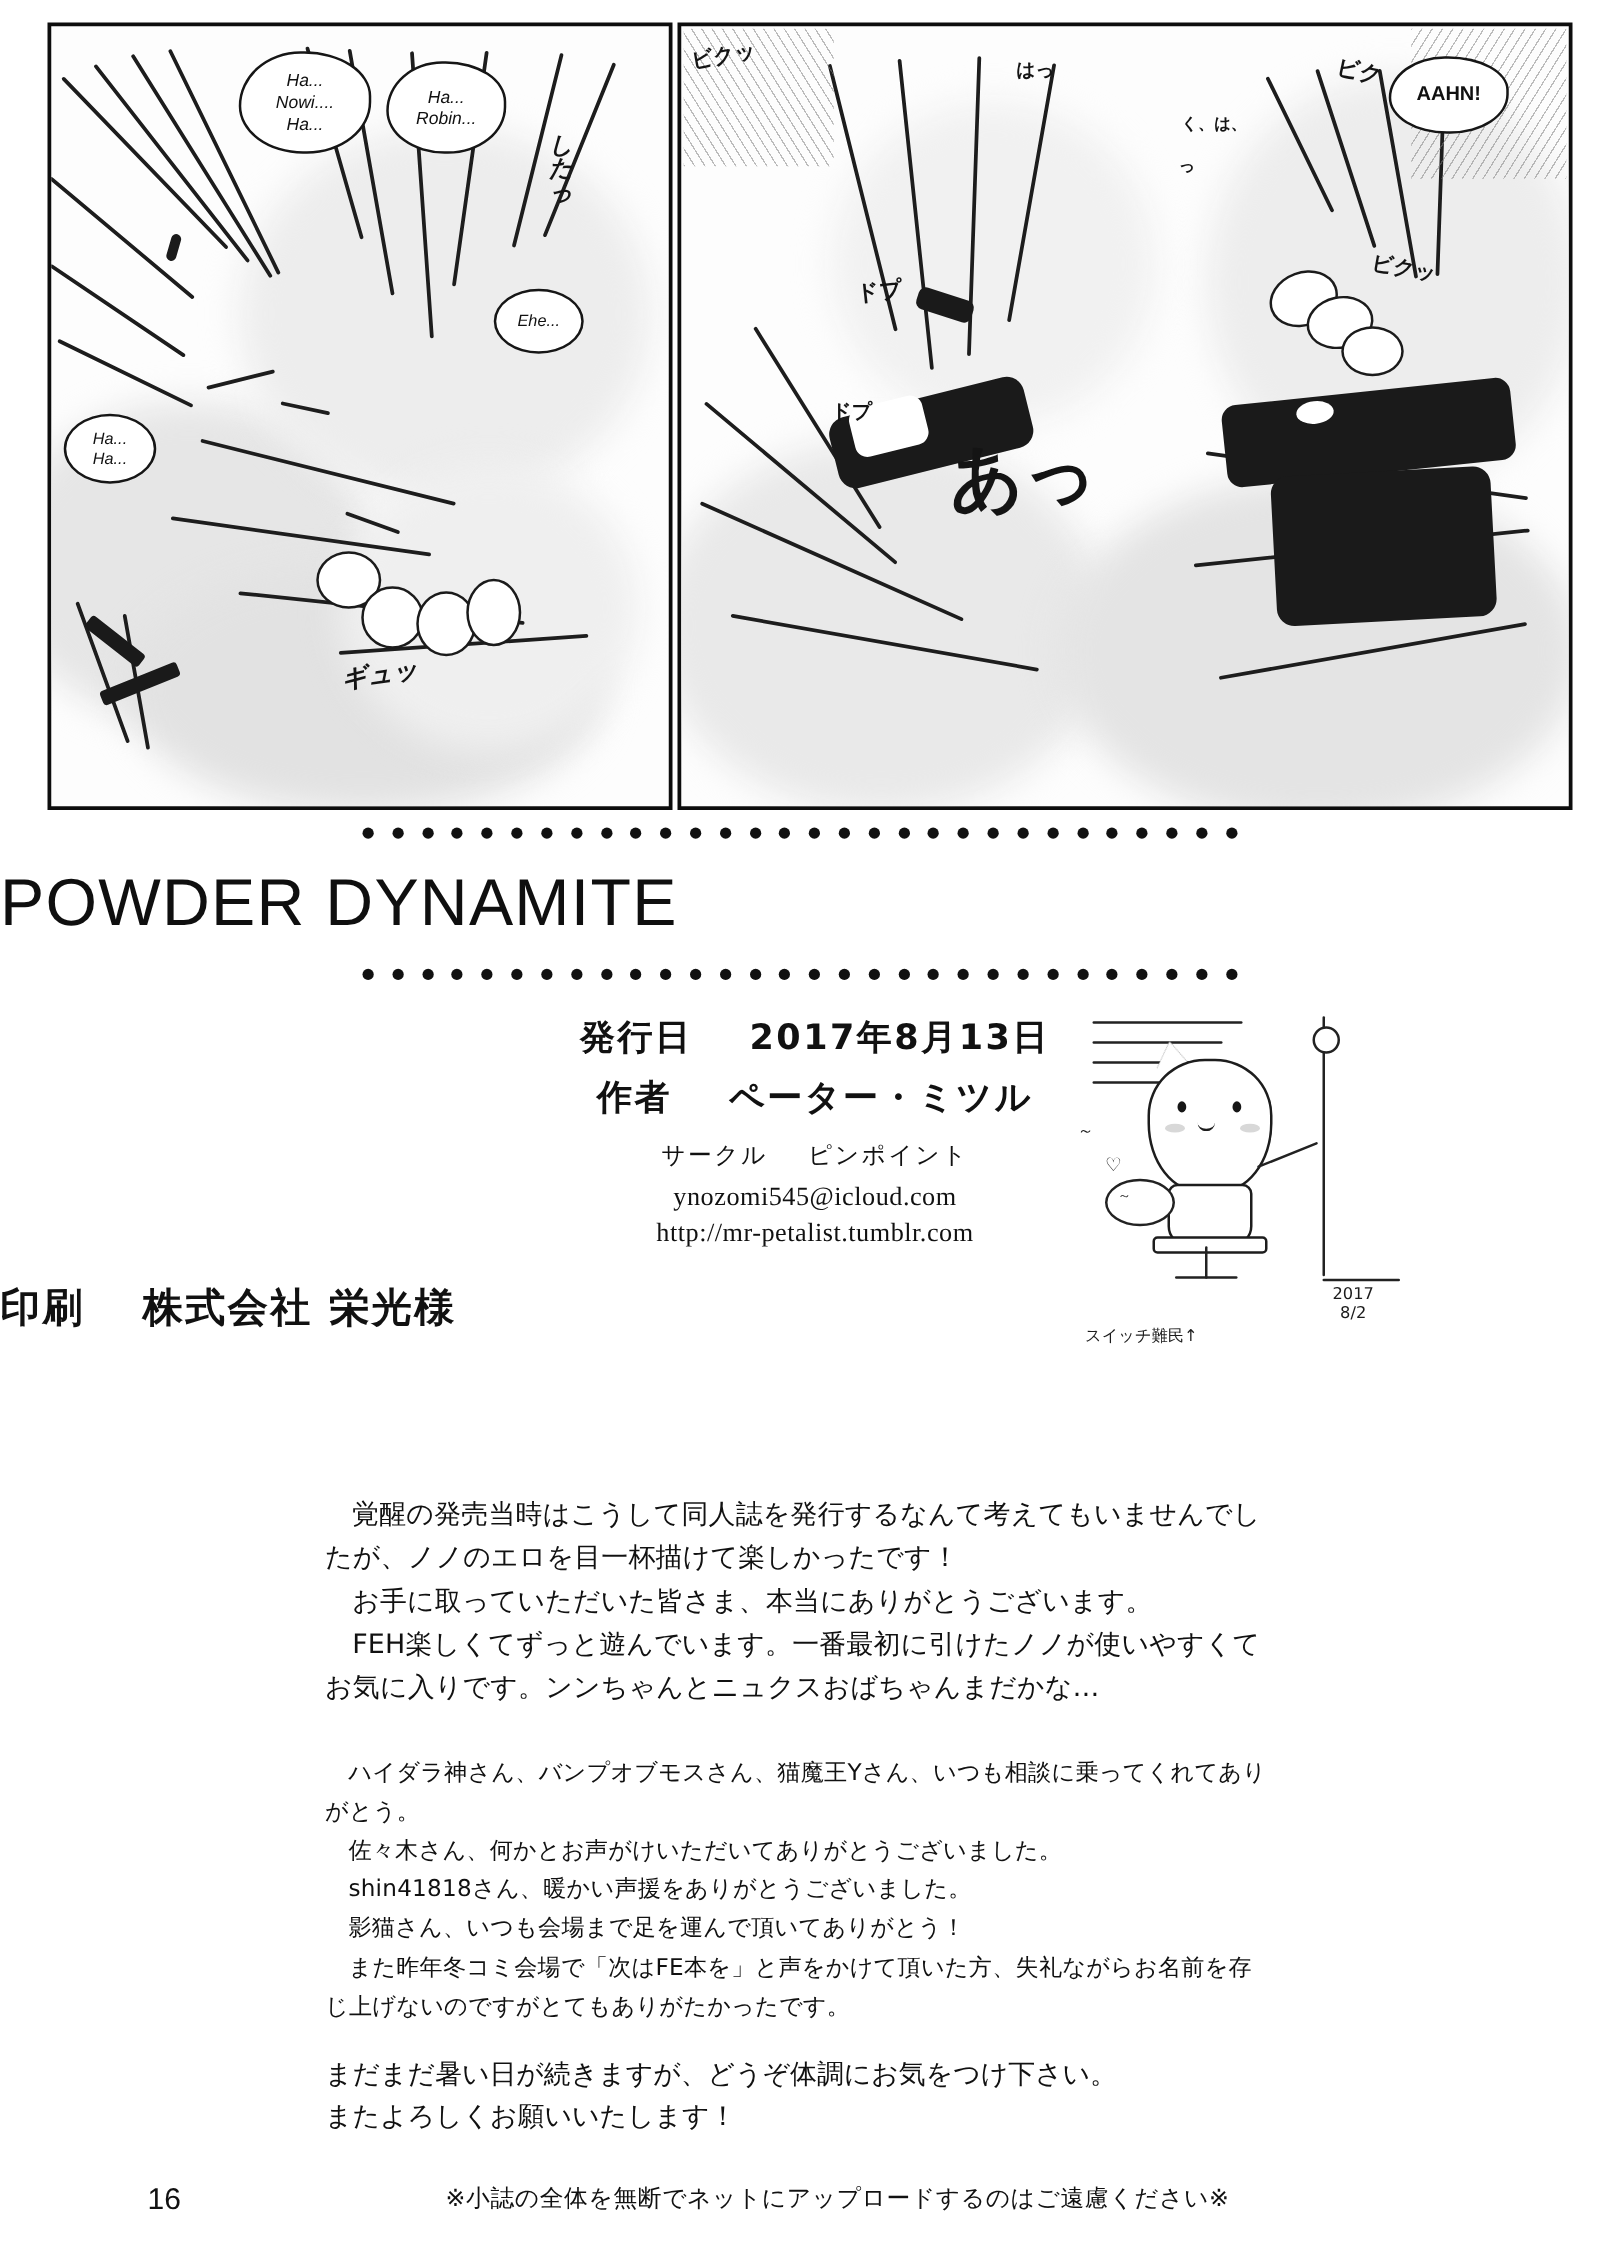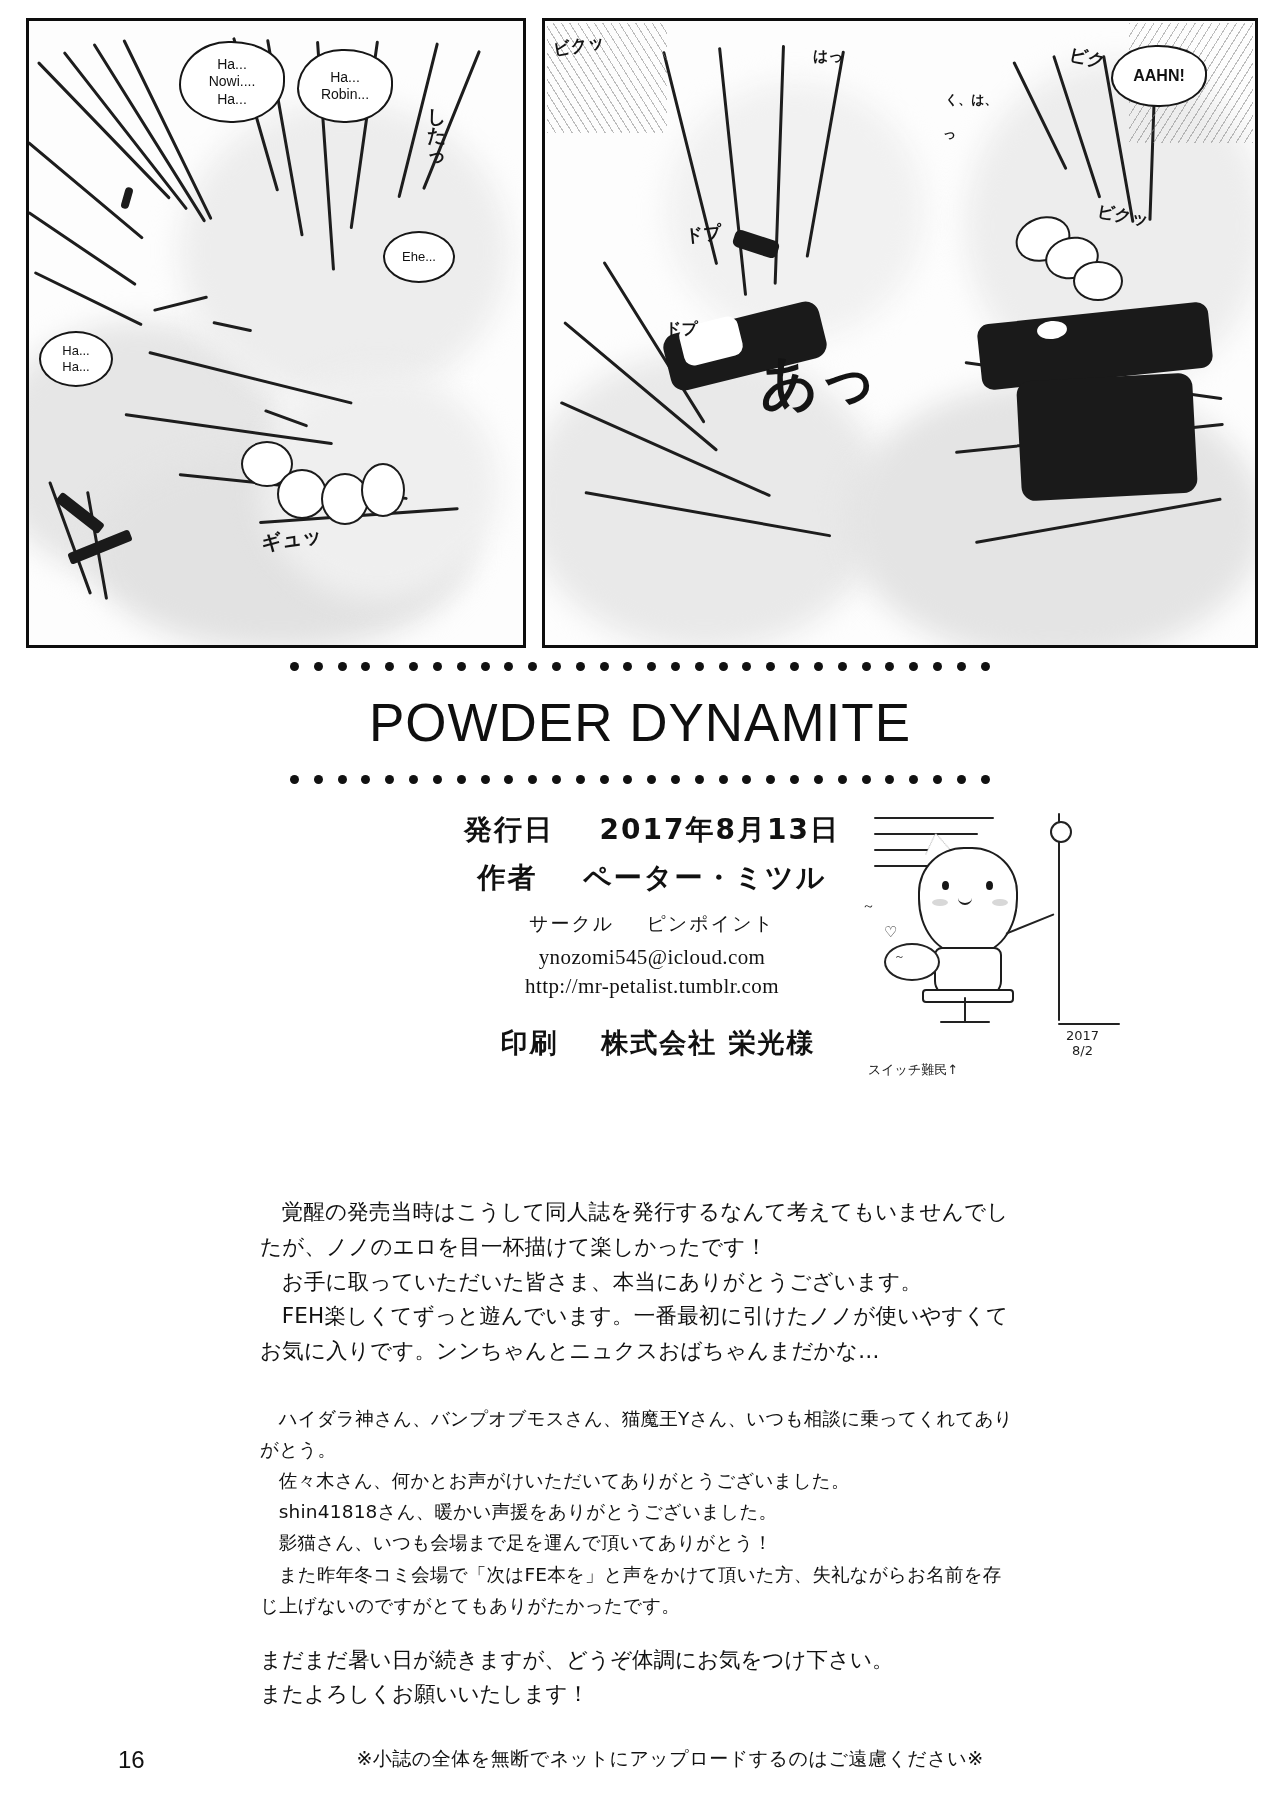--- a/index.html
+++ b/index.html
@@ -24,24 +24,25 @@
     width: 1236px;
     height: 630px;
   }
   .panel {
     position: absolute;
     border: 3px solid #0d0d0d;
     background: #fdfdfd;
     overflow: hidden;
   }
   .panel-left {
-    left: 4px;
+    left: 16px;
     top: 0;
     width: 494px;
     height: 624px;
+    font-style: italic;
   }
   .panel-right {
     left: 520px;
     top: 0;
     width: 710px;
     height: 624px;
   }
 
   
   .tone {
@@ -110,21 +111,21 @@
     align-items: center;
   }
   .dotrule i {
     display: block;
     width: 9px;
     height: 9px;
     background: #111;
     border-radius: 50%;
   }
   .book-title {
-    text-align: center;
+    text-align: left;
     font-family: "Liberation Sans", sans-serif;
     font-size: 53px;
     letter-spacing: 1px;
     font-weight: 400;
     margin: 20px 0 20px;
     color: #0f0f0f;
   }
 
   .meta {
     margin-top: 26px;
@@ -153,27 +154,25 @@
     margin-bottom: 8px;
   }
   .meta .mail,
   .meta .url {
     font-family: "Liberation Serif", serif;
     font-size: 21px;
     letter-spacing: .4px;
     margin-bottom: 4px;
   }
   .printer {
-    text-align: center;
-    font-family: "DejaVu Sans", sans-serif;
-    font-size: 27px;
+    font-family: "DejaVu Sans", sans-serif;
+    font-size: 32px;
     font-weight: bold;
     letter-spacing: 2px;
     margin-top: 26px;
-    padding-left: 36px;
   }
 
   
   .doodle {
     position: absolute;
     left: 862px;
     top: -8px;
     width: 286px;
     height: 240px;
   }

